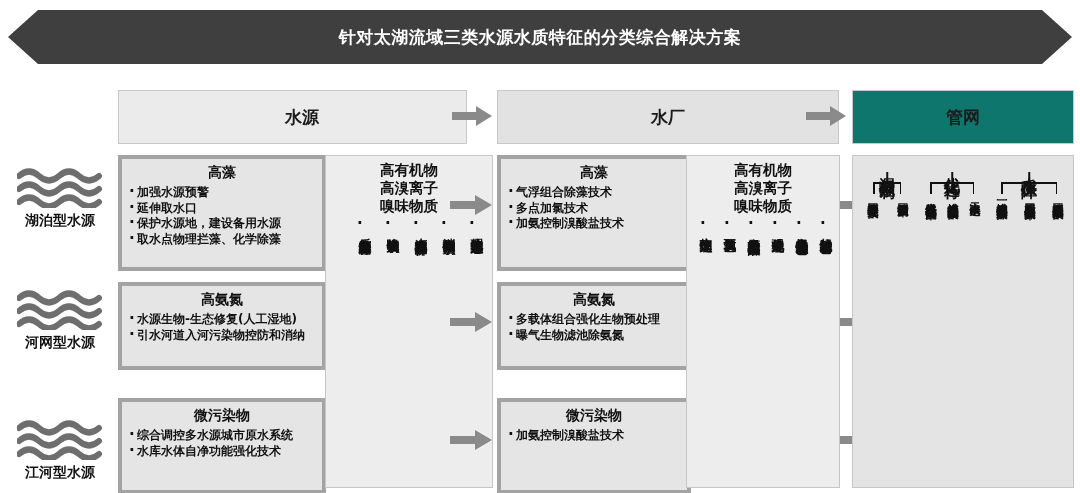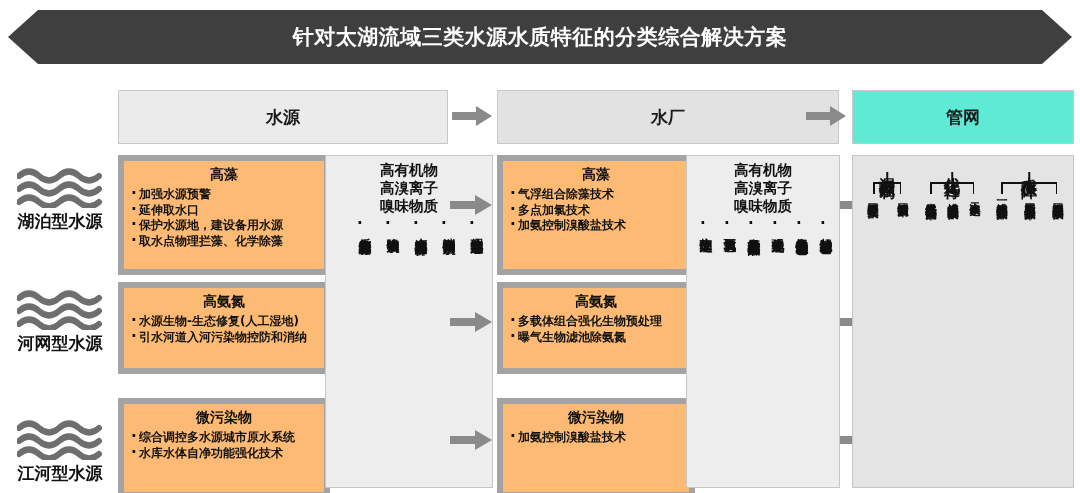--- a/index.html
+++ b/index.html
@@ -13,49 +13,49 @@
   }
 
   
   #banner{
     position:absolute;left:8px;top:8px;width:1064px;height:58px;
   }
   #banner svg{display:block;}
   #banner-text{
     position:absolute;left:0;top:0;width:1064px;height:58px;
     display:flex;align-items:center;justify-content:center;
-    color:#fff;font-size:21px;font-weight:bold;letter-spacing:.5px;
+    color:#fff;font-size:17px;font-weight:bold;letter-spacing:.5px;
   }
 
   
   .hdr{
     position:absolute;top:90px;height:52px;
     background:#ebebeb;border:1px solid #c8c8c8;
     display:flex;align-items:center;justify-content:center;
     font-size:17px;font-weight:bold;color:#1a1a1a;
   }
-  #hdr-source{left:118px;width:328px;}
+  #hdr-source{left:118px;width:328px;padding-left:19px;}
   #hdr-plant {left:497px;width:340px;background:#e2e2e2;}
-  #hdr-net   {left:852px;width:220px;background:#5eead4;}
+  #hdr-net   {left:852px;width:220px;background:#0f766e;}
 
   
   .arrow{position:absolute;}
   .arrow svg{display:block;}
 
   
   .srctype{position:absolute;left:6px;width:108px;text-align:center;}
   .srctype .waves{display:block;margin:0 auto 2px;}
-  .srctype .lbl{font-size:17px;font-weight:bold;color:#111;white-space:nowrap;}
+  .srctype .lbl{font-size:14px;font-weight:bold;color:#111;white-space:nowrap;}
   #srctype-0{top:168px;}
   #srctype-1{top:290px;}
   #srctype-2{top:420px;}
 
   
   .card{
-    position:absolute;background:#fdba74;border:6px solid #a3a3a3;
+    position:absolute;background:#e5e5e5;border:4px solid #a3a3a3;
   }
   .card .title{
     text-align:center;font-size:14px;font-weight:bold;
     padding-top:5px;padding-bottom:2px;color:#111;
   }
   .card ul{list-style:none;margin:0;padding:1px 4px 4px 6px;}
   .card li{
     font-size:12px;line-height:15.5px;font-weight:bold;color:#111;
     white-space:nowrap;position:relative;padding-left:9px;
   }

